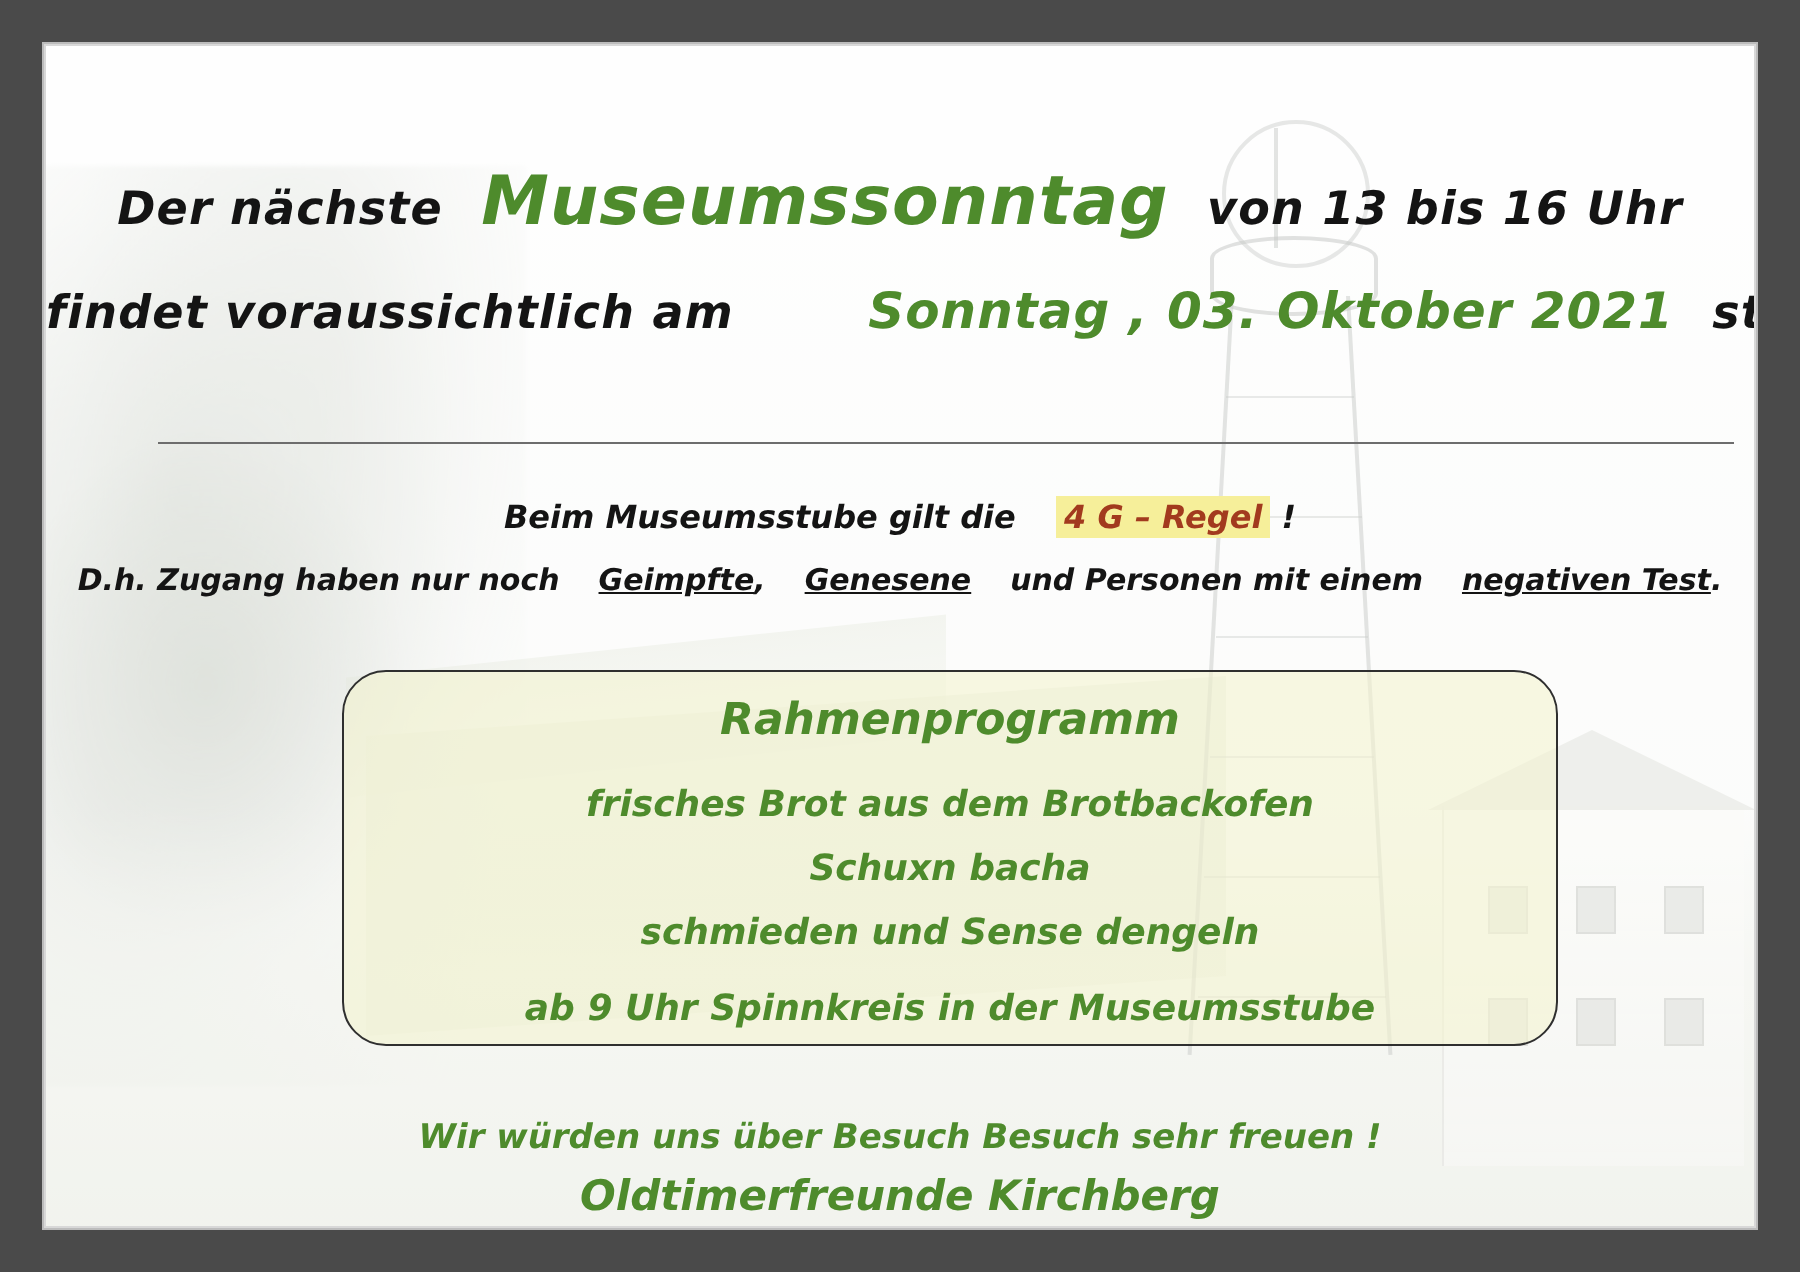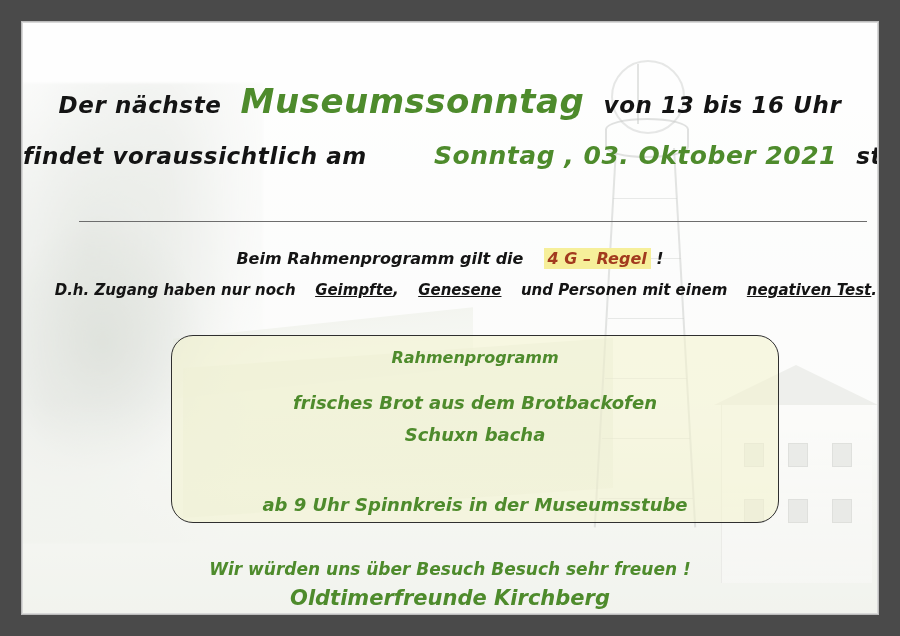--- a/index.html
+++ b/index.html
@@ -236,21 +236,21 @@
   .highlight-3g {
     background: #f6ef9a;
     color: #a23a1e;
     padding: 1px 4px;
   }
   .rule-line2 {
     position: absolute;
     top: 258px;
     left: 0;
     width: 100%;
-    text-align: right;
+    text-align: center;
     white-space: nowrap;
     font-size: 15px;
     font-weight: bold;
     color: #141414;
   }
   .ul {
     text-decoration: underline;
   }
   .program-box {
     position: absolute;
@@ -263,21 +263,21 @@
     background: rgba(243,243,206,0.58);
     box-sizing: border-box;
   }
   .program-title {
     position: absolute;
     top: 12px;
     left: 0;
     width: 100%;
     text-align: center;
     color: #4e8b2c;
-    font-size: 16px;
+    font-size: 22px;
     font-weight: bold;
     white-space: nowrap;
   }
   .program-item {
     position: absolute;
     left: 0;
     width: 100%;
     text-align: center;
     color: #4e8b2c;
     font-size: 18px;
@@ -362,21 +362,21 @@
       <span class="t-black">findet voraussichtlich am</span>
       <span class="sp"></span>
       <span class="t-green-mid">Sonntag , 03. Oktober 2021</span>
       <span class="sp"></span>
       <span class="t-black">statt !</span>
     </div>
 
     <div class="divider"></div>
 
     <div class="rule-line hand">
-      <span>Beim Rahmenprogramm gilt die</span>
+      <span>Beim Museumsstube gilt die</span>
       <span class="sp"></span>
       <span class="highlight-3g">4 G – Regel</span>
       <span>!</span>
     </div>
 
     <div class="rule-line2 hand">
       <span>D.h. Zugang haben nur noch</span>
       <span class="sp"></span>
       <span class="ul">Geimpfte</span><span>,</span>
       <span class="sp"></span>
@@ -384,20 +384,21 @@
       <span class="sp"></span>
       <span>und Personen mit einem</span>
       <span class="sp"></span>
       <span class="ul">negativen Test</span><span>.</span>
     </div>
 
     <div class="program-box">
       <div class="program-title hand">Rahmenprogramm</div>
       <div class="program-item pi1 hand">frisches Brot aus dem Brotbackofen</div>
       <div class="program-item pi2 hand">Schuxn bacha</div>
+      <div class="program-item pi3 hand">schmieden und Sense dengeln</div>
       <div class="program-item pi4 hand">ab 9 Uhr Spinnkreis in der Museumsstube</div>
     </div>
 
     <div class="closing1 hand">Wir würden uns über Besuch Besuch sehr freuen !</div>
     <div class="closing2 hand">Oldtimerfreunde Kirchberg</div>
 
   </div>
 </div>
 
 </body></html>

